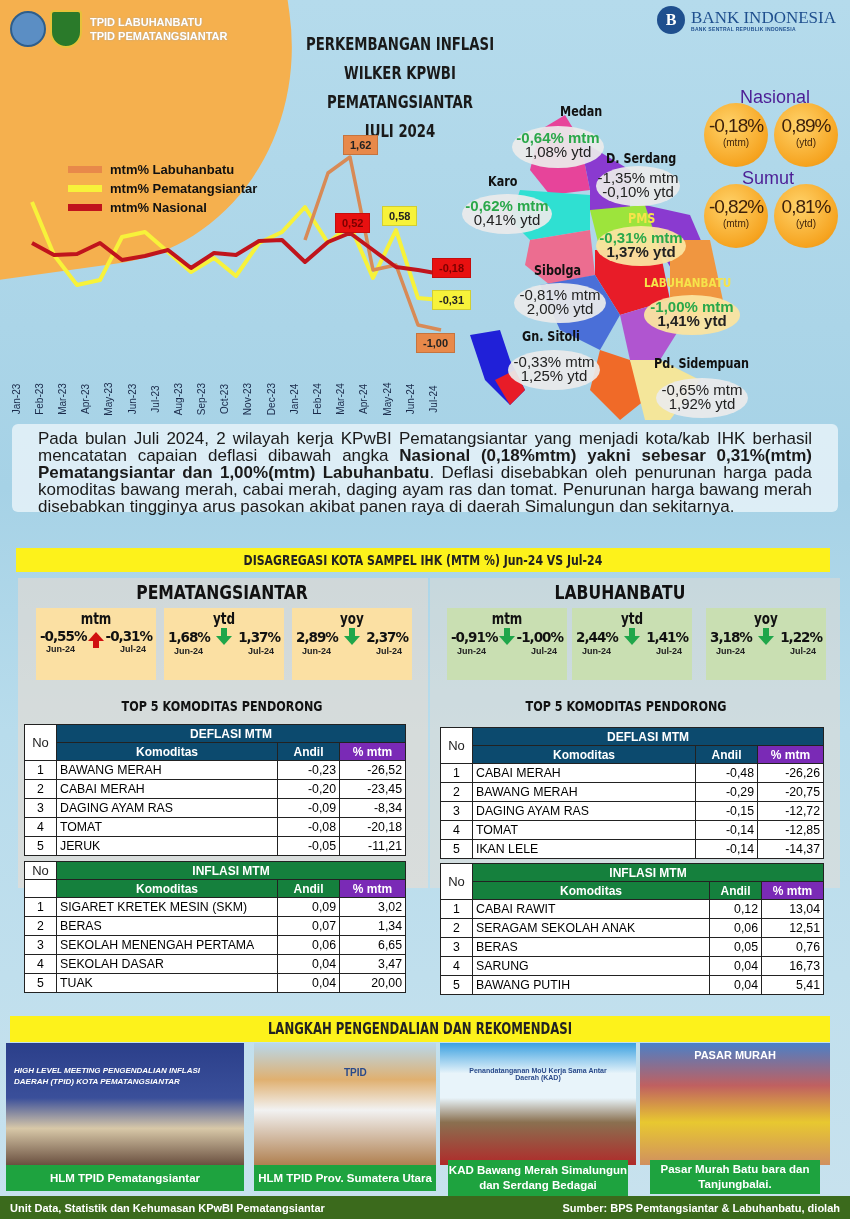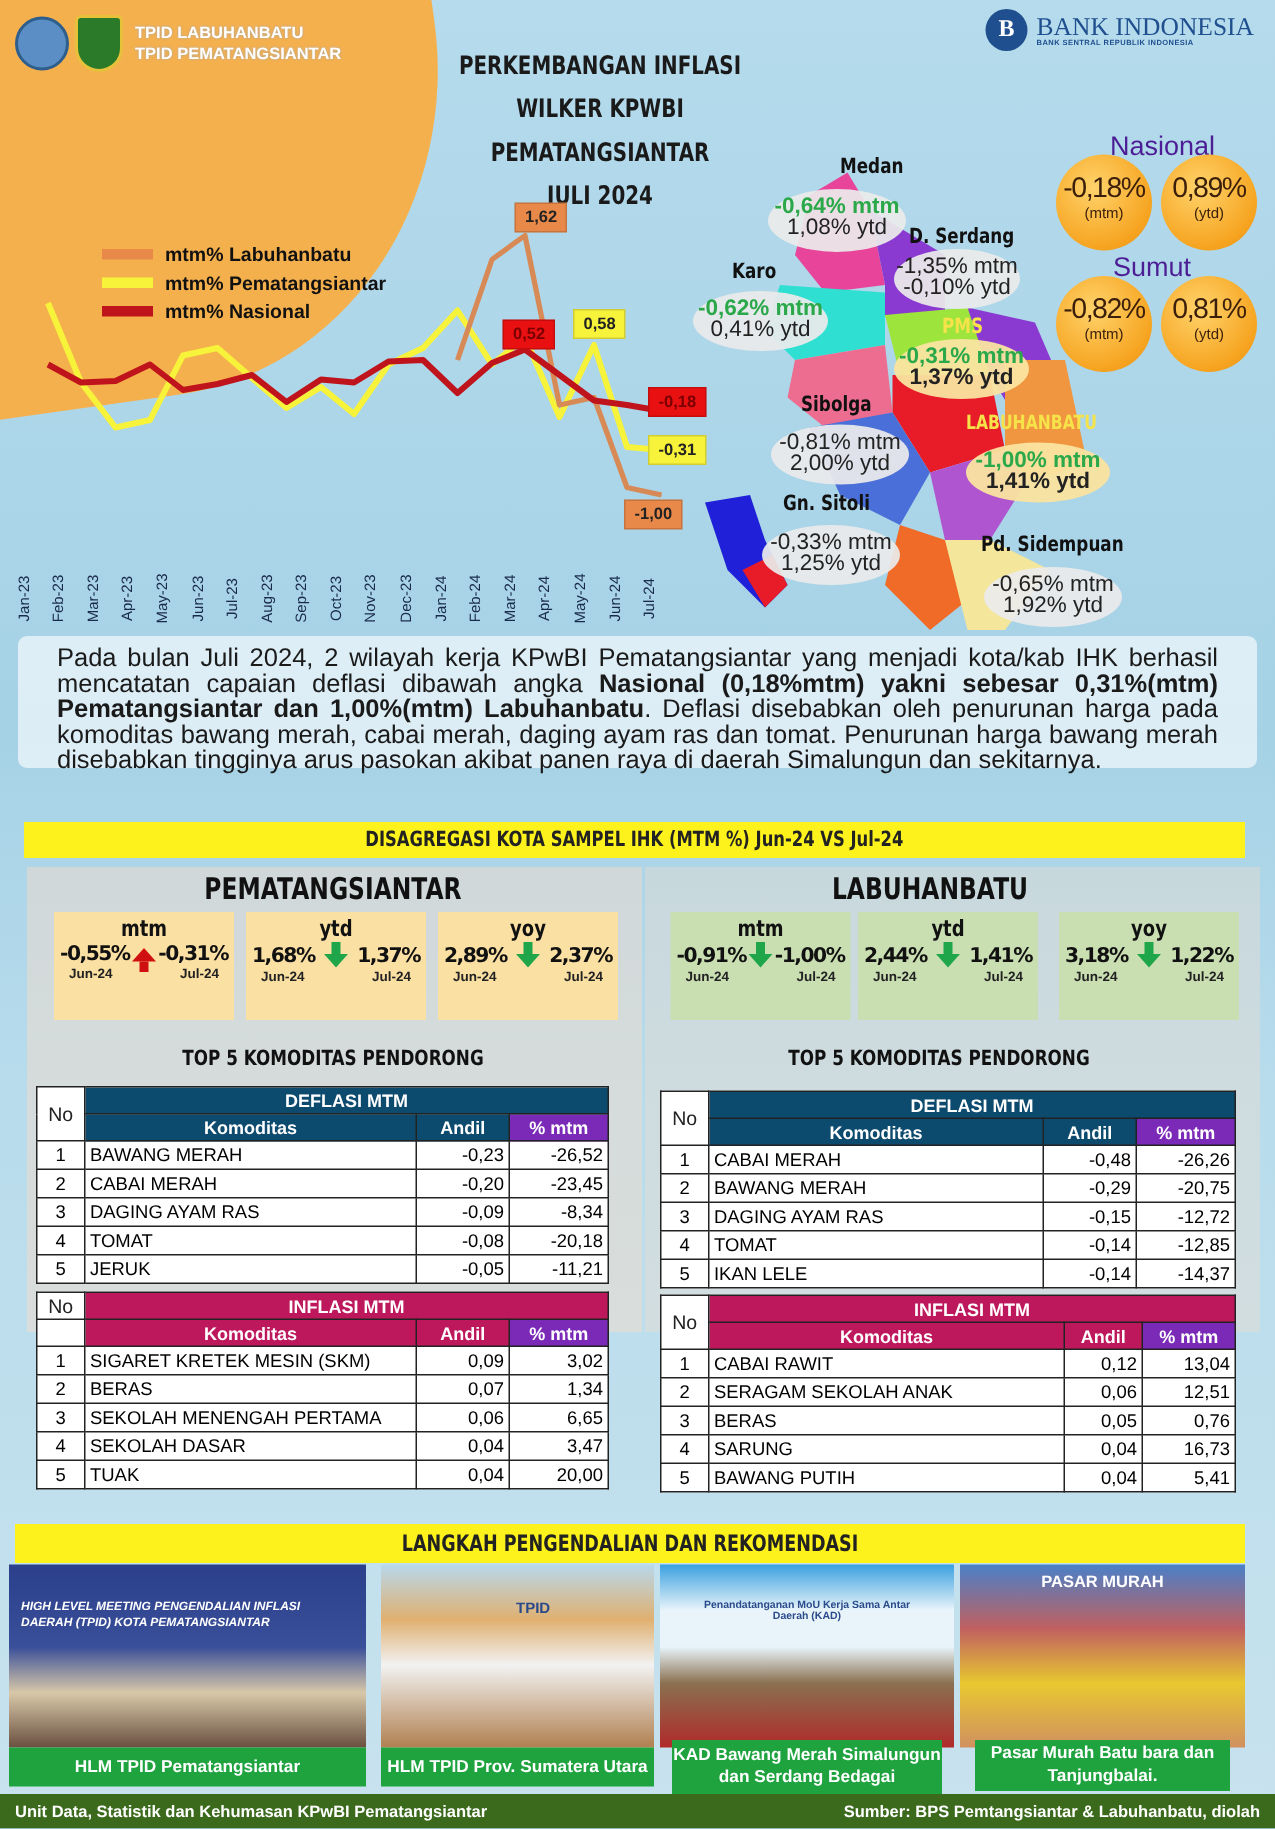--- a/index.html
+++ b/index.html
@@ -54,21 +54,21 @@
   .arrow-dn{position:relative;width:16px;height:18px}
   .arrow-dn::before{content:"";position:absolute;left:5px;top:0;width:6px;height:8px;background:#1fa64a}
   .arrow-dn::after{content:"";position:absolute;left:0;top:8px;border-left:8px solid transparent;border-right:8px solid transparent;border-top:9px solid #1fa64a}
 
   .top5{position:absolute;top:698px;font-family:"DejaVu Sans",sans-serif;font-weight:bold;font-size:14px;color:#111;width:300px;text-align:center;transform:scaleX(.8)}
   table.kt{position:absolute;border-collapse:collapse;font-size:12.3px;background:#fff}
   table.kt td,table.kt th{border:1px solid #222;padding:0 3px;height:19px;white-space:nowrap}
   table.kt th{font-size:12px;color:#fff;font-weight:bold;height:18px}
   table.kt th.no{background:#fff;color:#222;width:32px;font-weight:normal;font-size:13px}
   table.kt .green{background:#0c4a6e}
-  table.kt .red{background:#be185d}
+  table.kt .red{background:#15803d}
   table.kt .purple{background:#7a2ab6}
   table.kt td.n{text-align:center;width:32px}
   table.kt td.r{text-align:right}
 
   .langkah{left:10px;top:1016px;width:820px;height:26px;font-size:15px;line-height:26px}
   .photo{position:absolute;top:1043px;height:122px;overflow:hidden}
   .cap{position:absolute;background:#1ea33f;color:#fff;font-weight:bold;font-size:11.5px;text-align:center;line-height:15px;display:flex;align-items:center;justify-content:center}
   .footer{position:absolute;left:0;top:1196px;width:850px;height:23px;background:#3b6a1c;color:#fff;font-size:11px;font-weight:bold;display:flex;justify-content:space-between;align-items:center;padding:0 10px}
 </style>
 </head>

